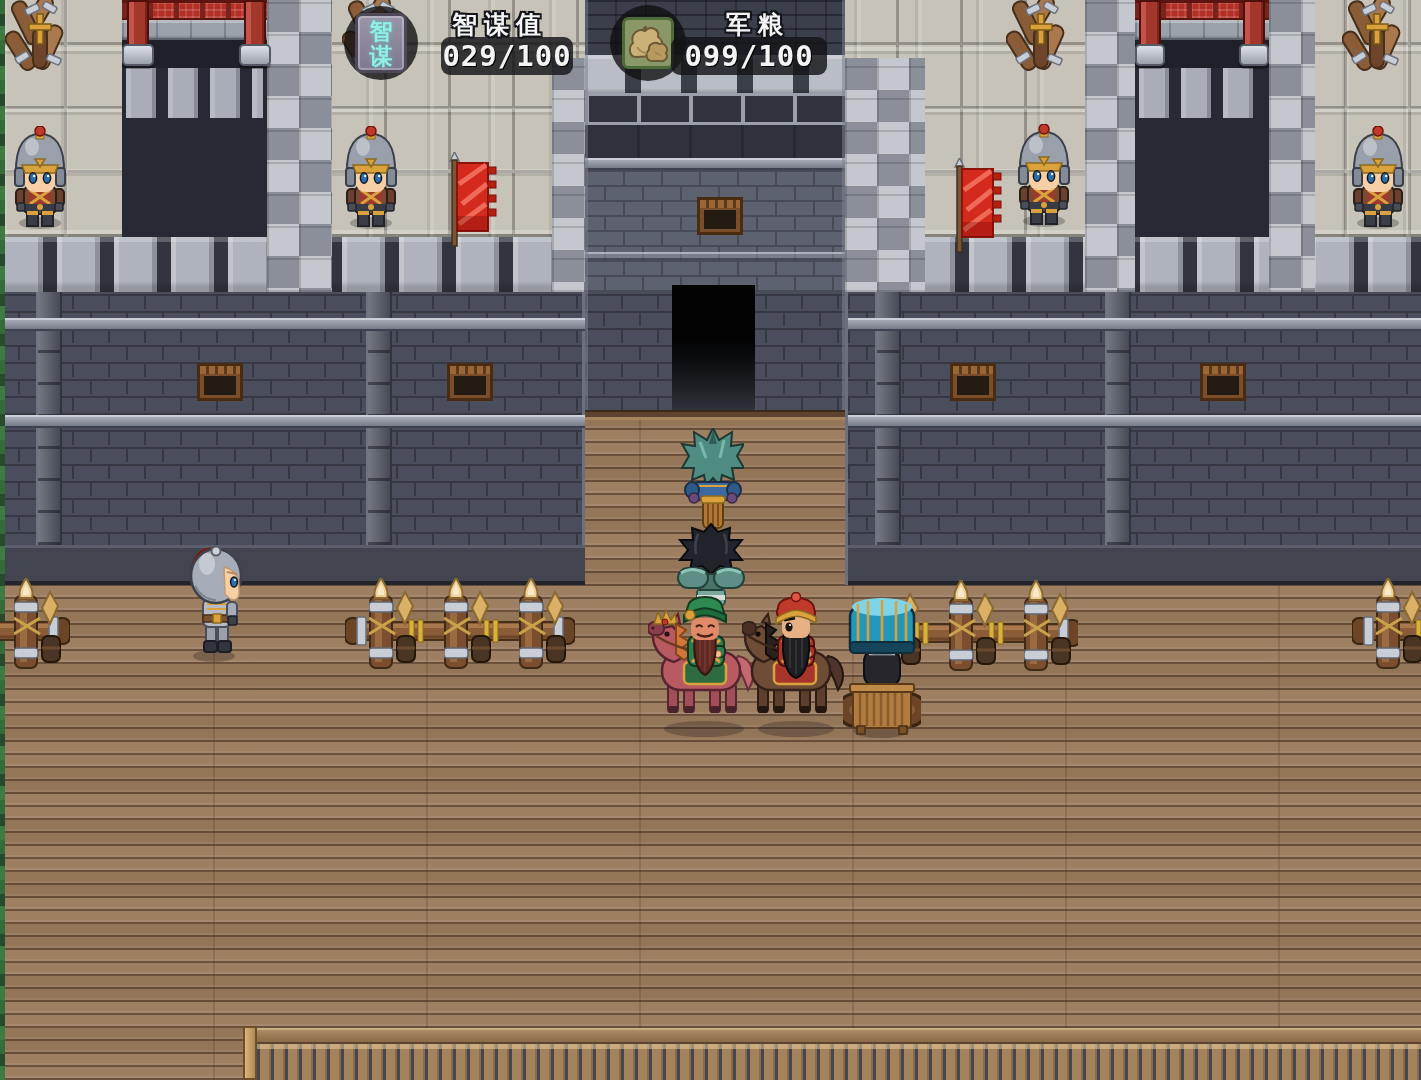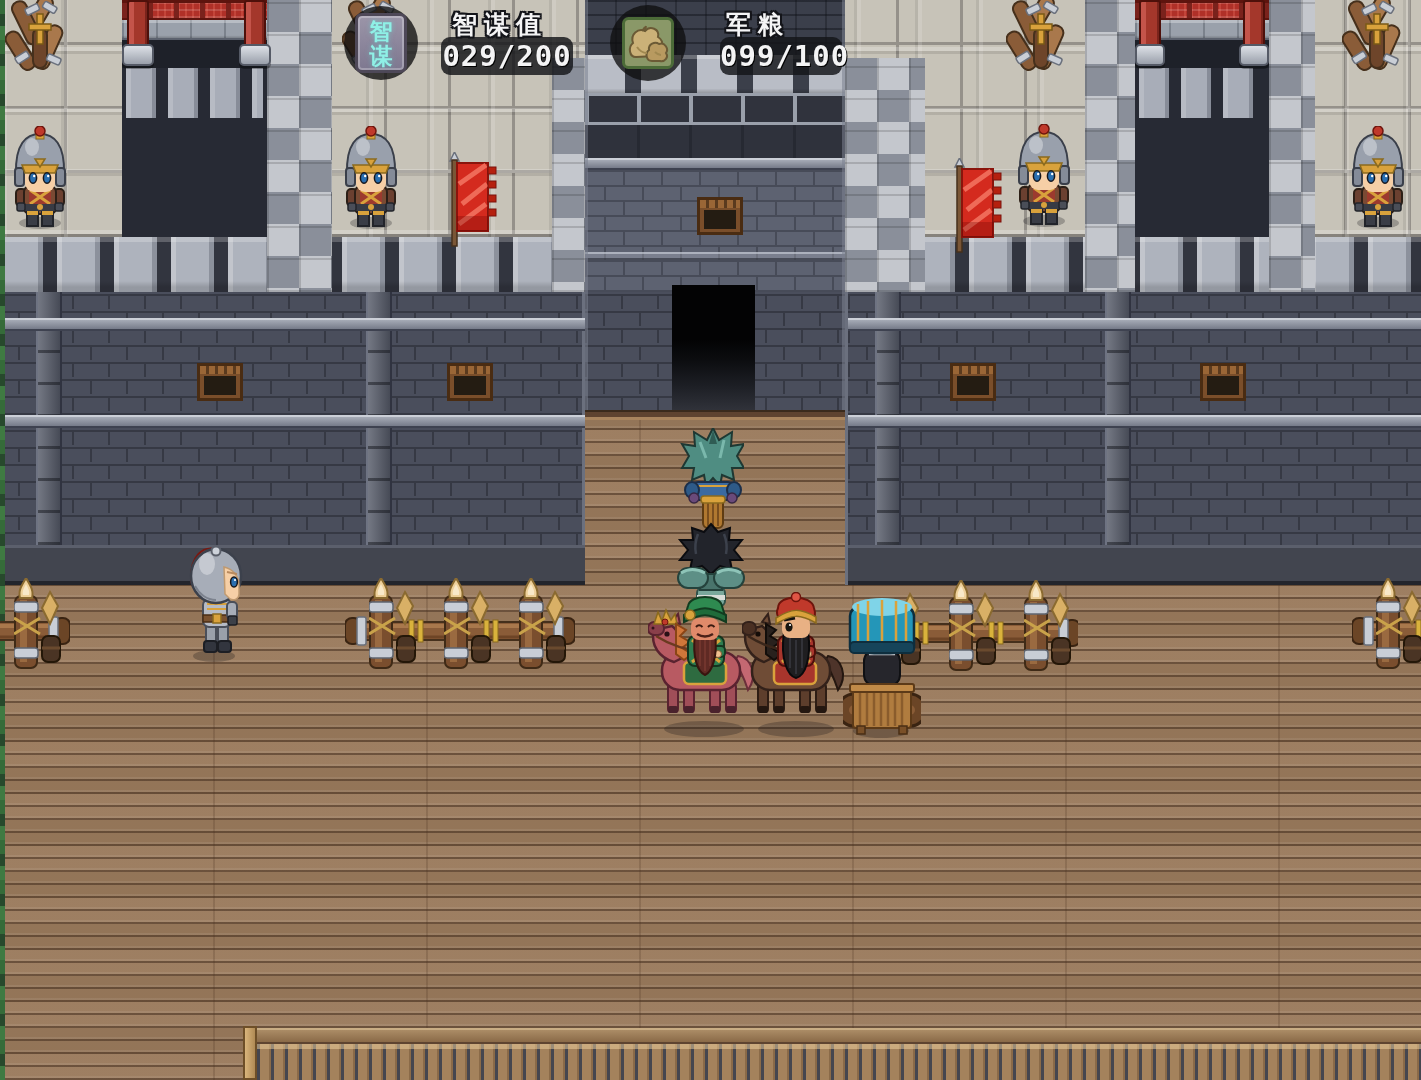--- a/index.html
+++ b/index.html
@@ -513,24 +513,24 @@
     </svg>
 
   <div class="a" style="left:0;top:0;width:1421px;height:100px">
     <div class="a hud-badge" style="left:344px;top:6px;width:74px;height:74px">
       <div class="a hud-plaque">
         <div class="glyph">智</div>
         <div class="glyph">谋</div>
       </div>
     </div>
     <div class="a hud-label" style="left:452px;top:11px">智谋值</div>
-    <div class="a hud-value" style="left:441px;top:37px;width:132px">029/200</div>
+    <div class="a hud-value" style="left:441px;top:37px;width:132px">029/100</div>
 
     <div class="a hud-badge" style="left:610px;top:5px;width:76px;height:76px">
       <svg class="a" style="left:12px;top:12px" width="52" height="52">
           <use href="#s-sacks"></use>
         </svg>
     </div>
     <div class="a hud-label" style="left:726px;top:11px">军粮</div>
-    <div class="a hud-value" style="left:720px;top:37px;width:122px">099/100</div>
+    <div class="a hud-value" style="left:671px;top:37px;width:156px">099/100</div>
   </div>
 
 </div>
 
 </body></html>

